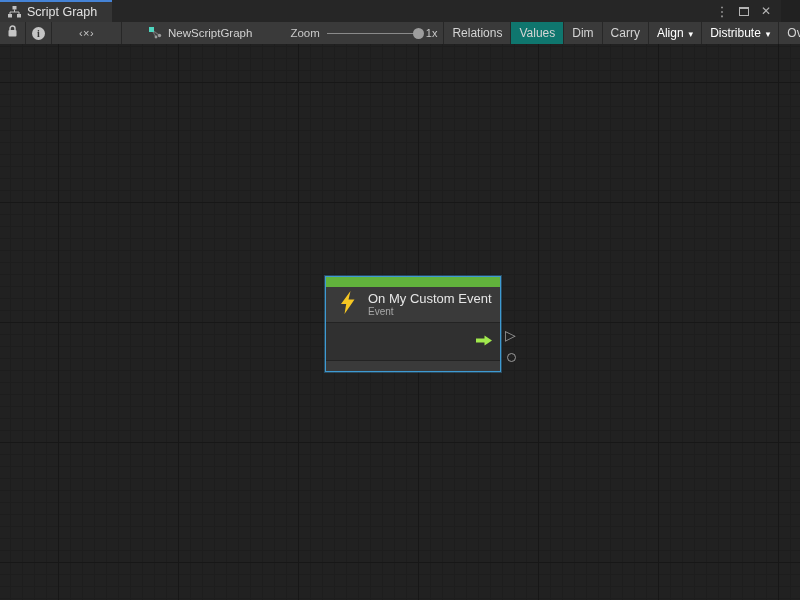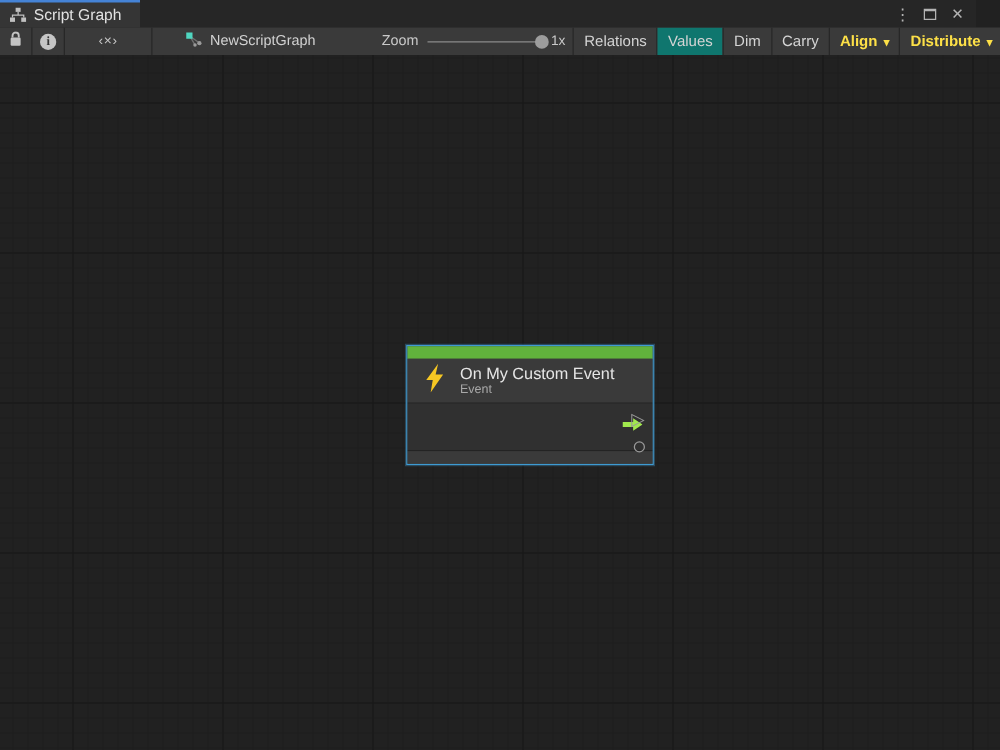--- a/index.html
+++ b/index.html
@@ -34,47 +34,47 @@
     flex:0 0 auto; color:#cfcfcf; }
   .tb-btn.lock { width:25px; }
   .tb-btn.info { width:25px; }
   .tb-btn.code { width:69px; font-size:11px; color:#c8c8c8; letter-spacing:0.5px; }
   .graph-btn { height:40px; margin-left:14px; padding:0 12px; display:flex;
     align-items:center; gap:6px; color:#d2d2d2; font-size:11.5px; }
   .info-circle { width:13px; height:13px; border-radius:50%; background:#c5c5c5;
     color:#333; font-size:10px; font-weight:bold; display:flex;
     align-items:center; justify-content:center; font-family:"Liberation Serif", serif; }
   .zoom-wrap { display:flex; align-items:center; margin-left:26px; }
-  .zoom-label { font-size:11.5px; color:#c9c9c9;margin-left:15px; }
+  .zoom-label { font-size:11.5px; color:#c9c9c9; }
   .zoom-track { position:relative; width:92px; height:1px; background:#8a8a8a;
     margin:0 7px; }
   .zoom-handle { position:absolute; top:-5px; width:11px; height:11px;
     border-radius:50%; background:#9d9d9d; }
   .zoom-value { font-size:11px; color:#c9c9c9; margin-right:4px;text-align:right; }
   .right-group { display:flex; align-items:stretch; height:22px; margin-left:2px; }
   .rg-btn { display:flex; align-items:center; padding:0 8px; color:#d4d4d4;
     font-size:12px; flex:0 0 auto; }
   .rg-btn.active { background:#0f766e; }
-  .rg-btn.disabled { color:#fde047;font-weight:bold; }
+  .rg-btn.disabled { color:#ffffff; }
   .rg-btn.dropdown::after { content:"▾"; font-size:9px; margin-left:5px;
     position:relative; top:1px; }
 
   
   .canvas { position:absolute; left:0; top:44px; width:800px; height:556px;
     background-color:#212121;
     background-image:
       linear-gradient(to right, #171717 1px, transparent 1px),
       linear-gradient(to bottom, #171717 1px, transparent 1px),
       linear-gradient(to right, #1d1d1d 1px, transparent 1px),
       linear-gradient(to bottom, #1d1d1d 1px, transparent 1px);
     background-size:120px 120px, 120px 120px, 12px 12px, 12px 12px;
     background-position:58px 0, 0 38px, 10px 0, 0 2px; }
 
   
-  .node { position:absolute; left:325px; top:276px; width:198px;
+  .node { position:absolute; left:325px; top:276px; width:176px;
     background:#3a3a3a; border:1px solid #3e9ad2;
     box-shadow:0 0 0 1px rgba(62,154,210,0.35); }
   .node-strip { height:10px; background:#61b23c; }
   .node-header { height:35px; display:flex; align-items:center; padding:0 10px;
     background:#3a3a3a; gap:12px; }
   .node-icon { flex:0 0 auto; margin-left:3px; }
   .node-titles { display:flex; flex-direction:column; justify-content:center; }
   .node-title { font-size:13px; color:#e6e6e6; line-height:15px; white-space:nowrap; }
   .node-subtitle { font-size:10px; color:#a8a8a8; line-height:12px; }
   .node-divider { height:1px; background:#232323; }

